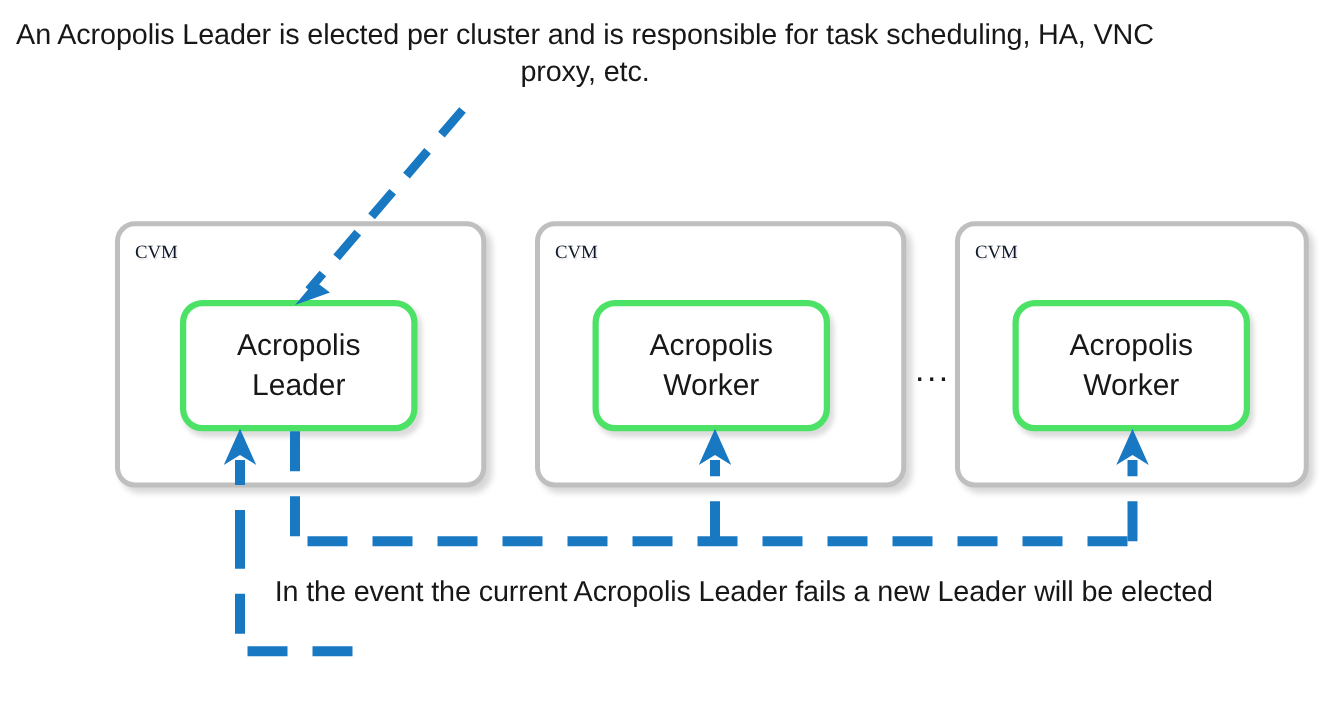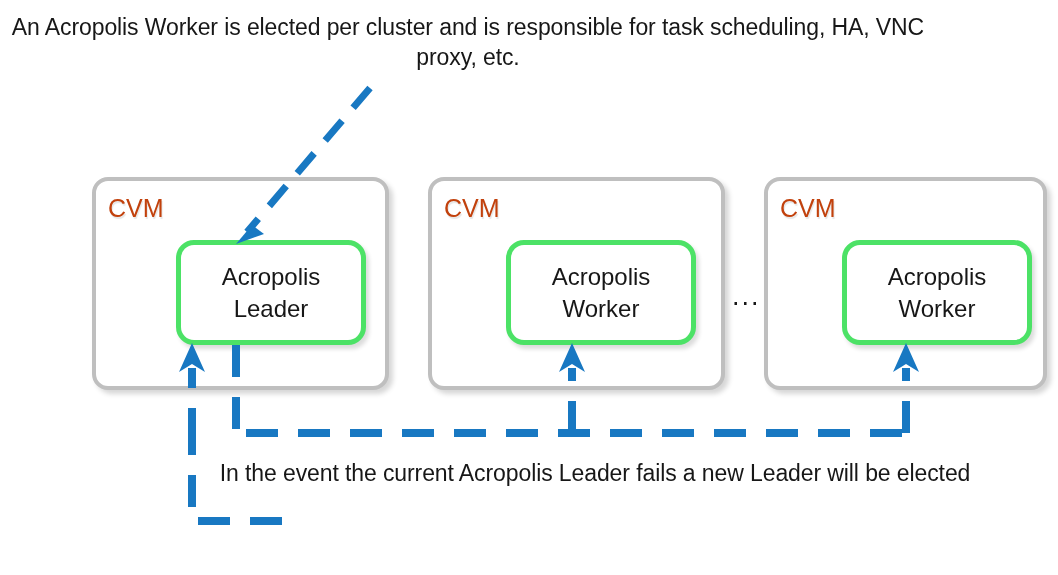--- a/index.html
+++ b/index.html
@@ -21,47 +21,48 @@
   #caption-top{left:8px;top:12px;width:920px;}
   #caption-bottom{left:200px;top:458px;width:790px;}
 
   
   .cvm-box{
     position:absolute;box-sizing:border-box;
     border:4px solid #bfbfbf;border-radius:16px;background:#ffffff;
     box-shadow:4px 4px 5px rgba(0,0,0,0.16);
   }
   .cvm-label{
-    position:absolute;font-size:25px;color:#c2410c;letter-spacing:0px;
+    position:absolute;font-size:15px;color:#0f172a;letter-spacing:0px;
     text-shadow:1px 2px 1px rgba(0,0,0,0.10);
+    font-family:Liberation Serif, serif;
   }
 
   
   .role-box{
     position:absolute;box-sizing:border-box;
     border:5px solid #4ce266;border-radius:18px;background:#ffffff;
     box-shadow:3px 4px 4px rgba(0,0,0,0.14);
-    display:flex;align-items:center;justify-content:center;margin-left:32px;
+    display:flex;align-items:center;justify-content:center;
   }
   .role-label{
     font-size:24px;line-height:1.30;text-align:center;color:#171717;
     white-space:pre-line;
   }
 
   .ellipsis{
     position:absolute;font-size:27px;color:#171717;letter-spacing:2px;
     line-height:1;
   }
 </style>
 </head>
 <body>
 
 <div id="canvas">
 
-  <div class="caption" id="caption-top">An Acropolis Worker is elected per cluster and is responsible for task scheduling, HA, VNC proxy, etc.</div>
+  <div class="caption" id="caption-top">An Acropolis Leader is elected per cluster and is responsible for task scheduling, HA, VNC proxy, etc.</div>
 
   <div class="cvm-box" style="left:92px;top:177px;width:297px;height:213px;">
   </div>
   <div class="cvm-label" style="left:108px;top:194px;">CVM</div>
   <div class="role-box" style="left:144px;top:240px;width:190px;height:105px;">
     <span class="role-label">Acropolis
 Leader</span>
   </div>
 
   <div class="cvm-box" style="left:428px;top:177px;width:297px;height:213px;">

